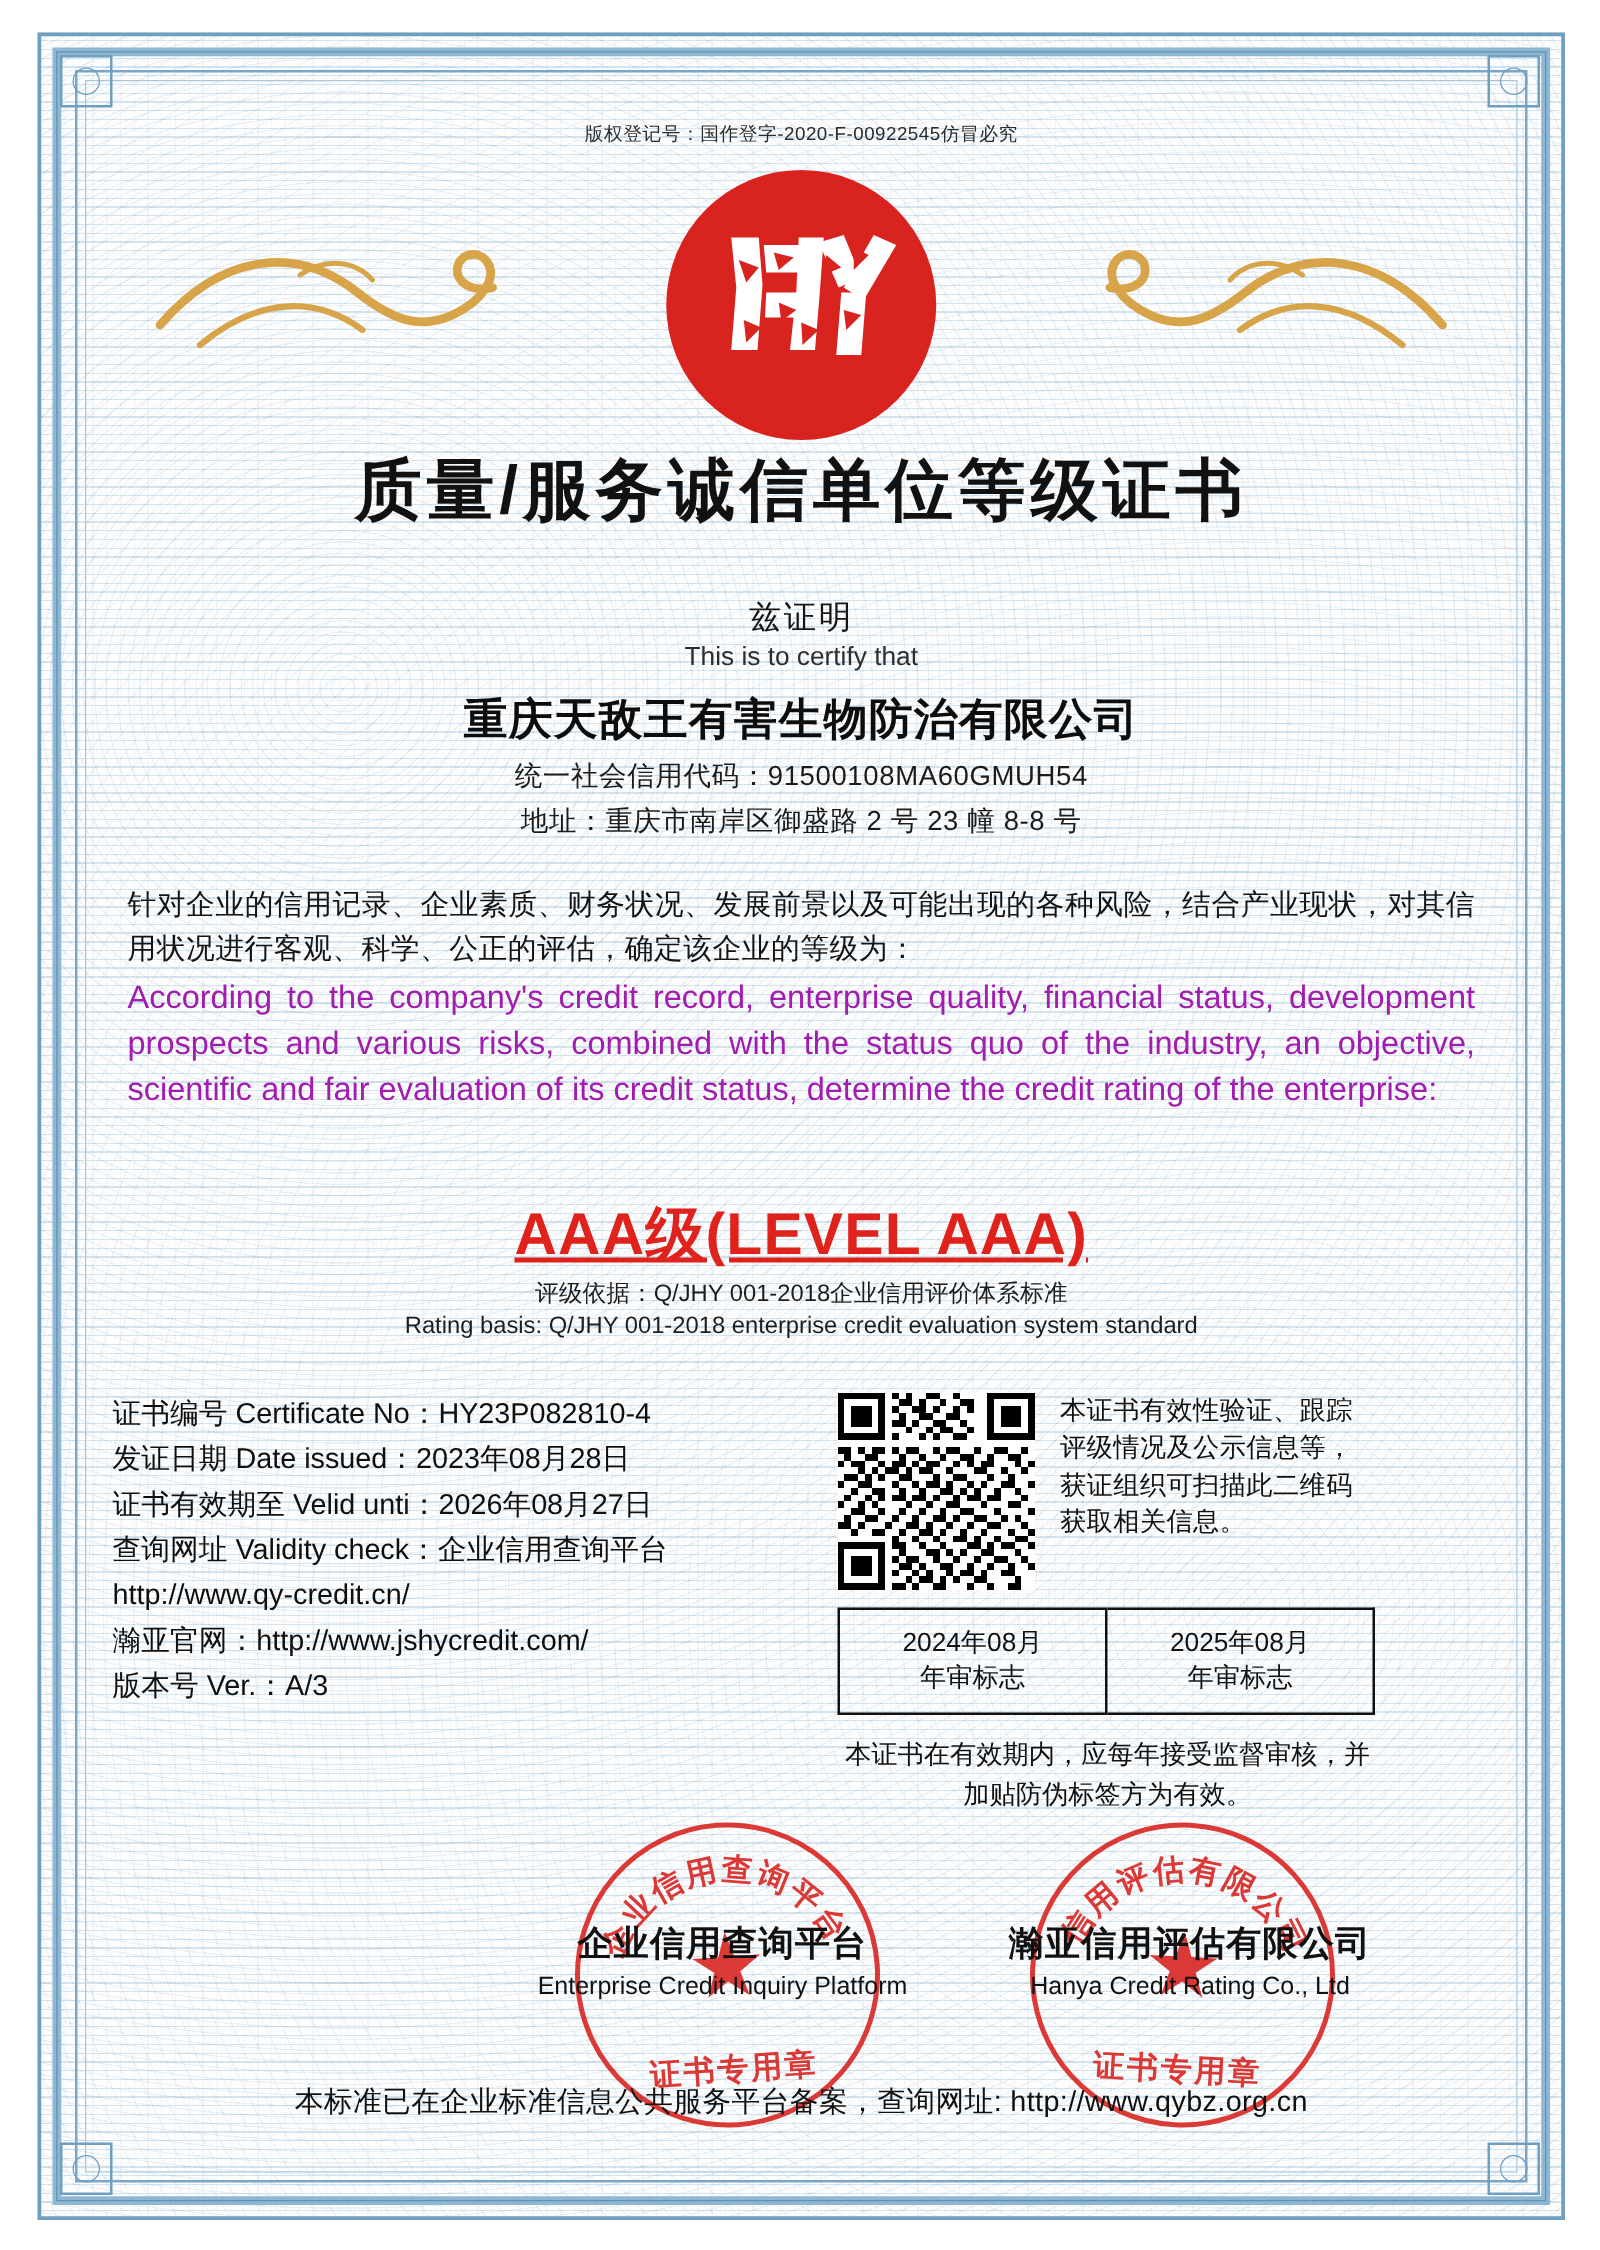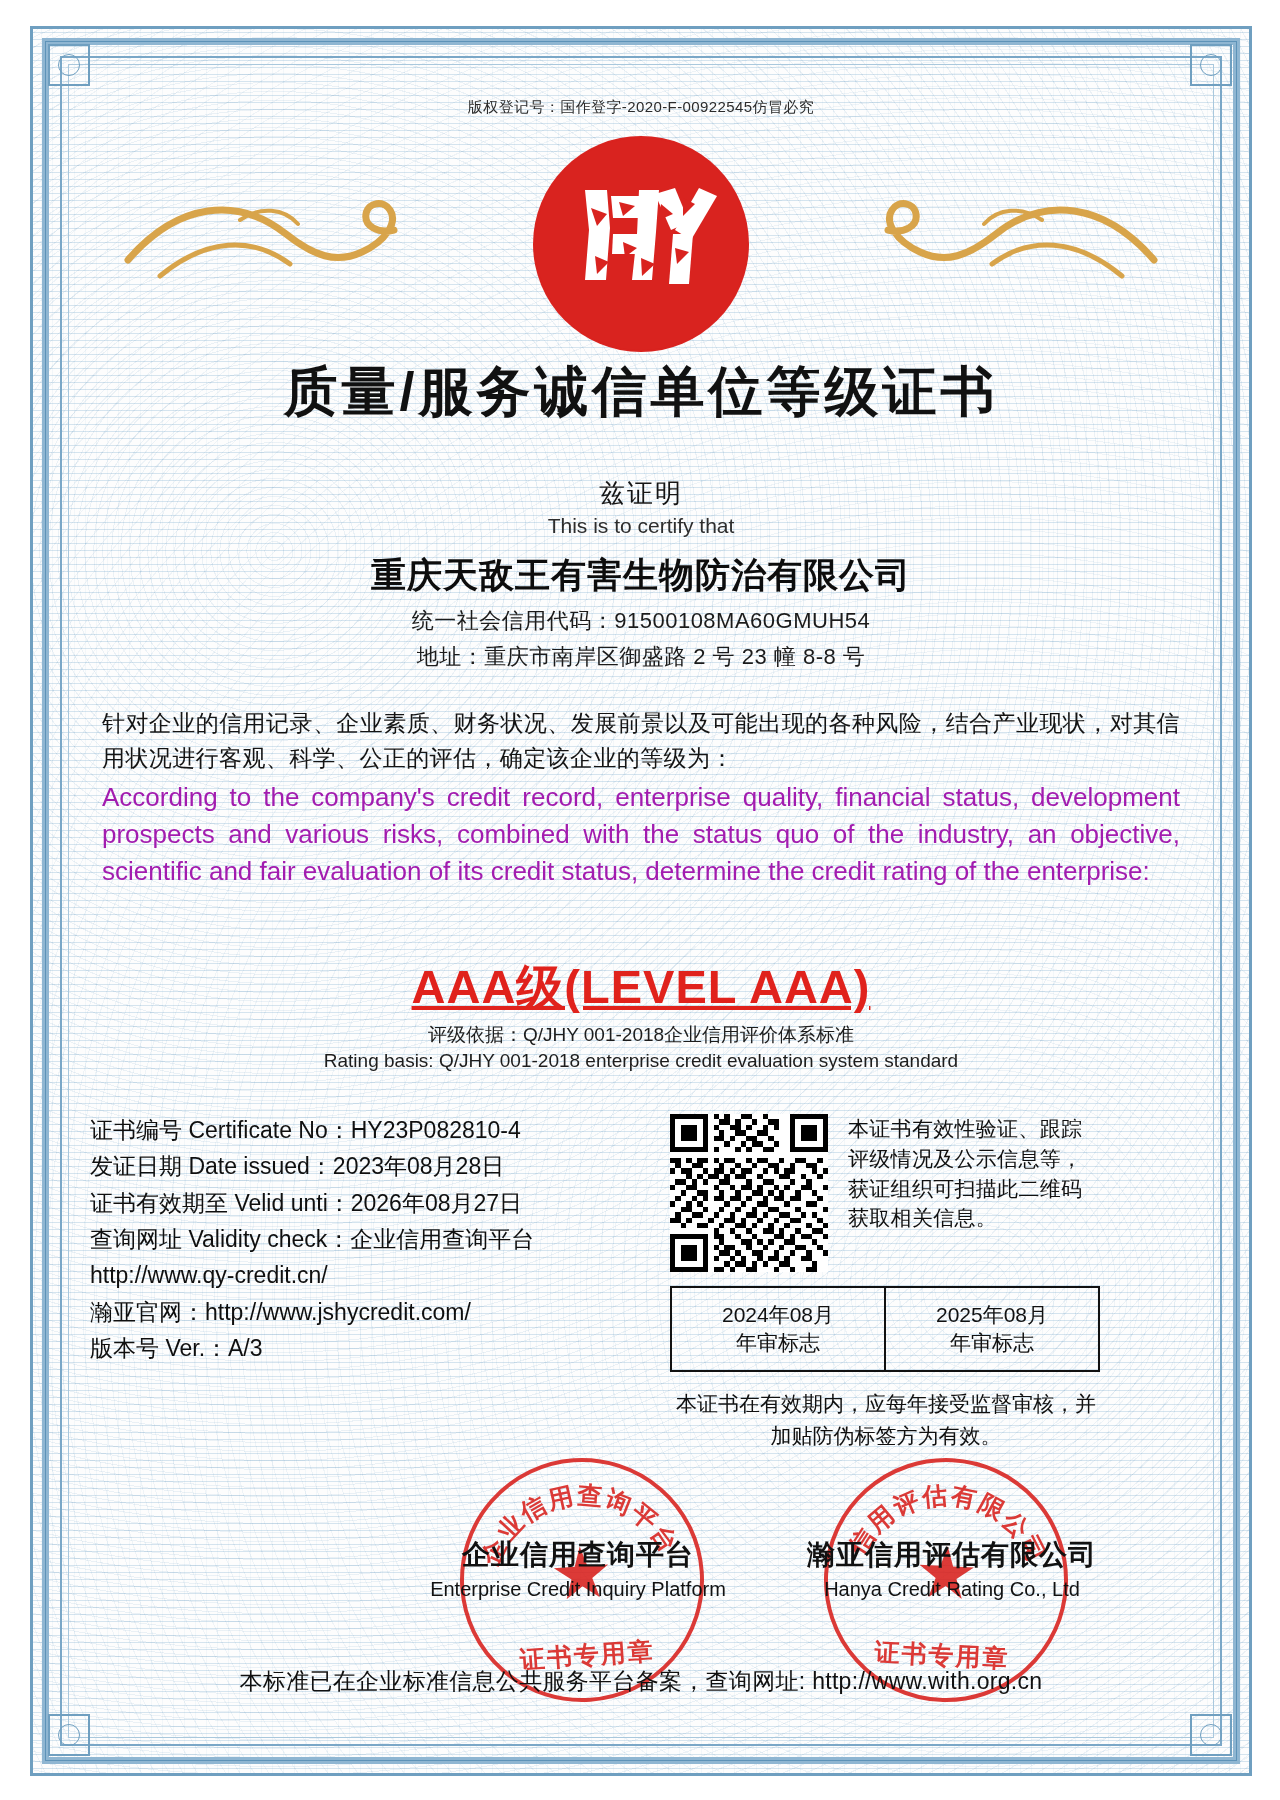--- a/index.html
+++ b/index.html
@@ -756,16 +756,16 @@
     <div class="org left">
       <div class="cn">企业信用查询平台</div>
       <div class="en">Enterprise Credit Inquiry Platform</div>
     </div>
 
     <div class="org right">
       <div class="cn">瀚亚信用评估有限公司</div>
       <div class="en">Hanya Credit Rating Co., Ltd</div>
     </div>
 
-    <div class="footer">本标准已在企业标准信息公共服务平台备案，查询网址: http://www.with.org.cn</div>
+    <div class="footer">本标准已在企业标准信息公共服务平台备案，查询网址: http://www.qybz.org.cn</div>
 
   </div>
 </div>
 
 </body></html>

